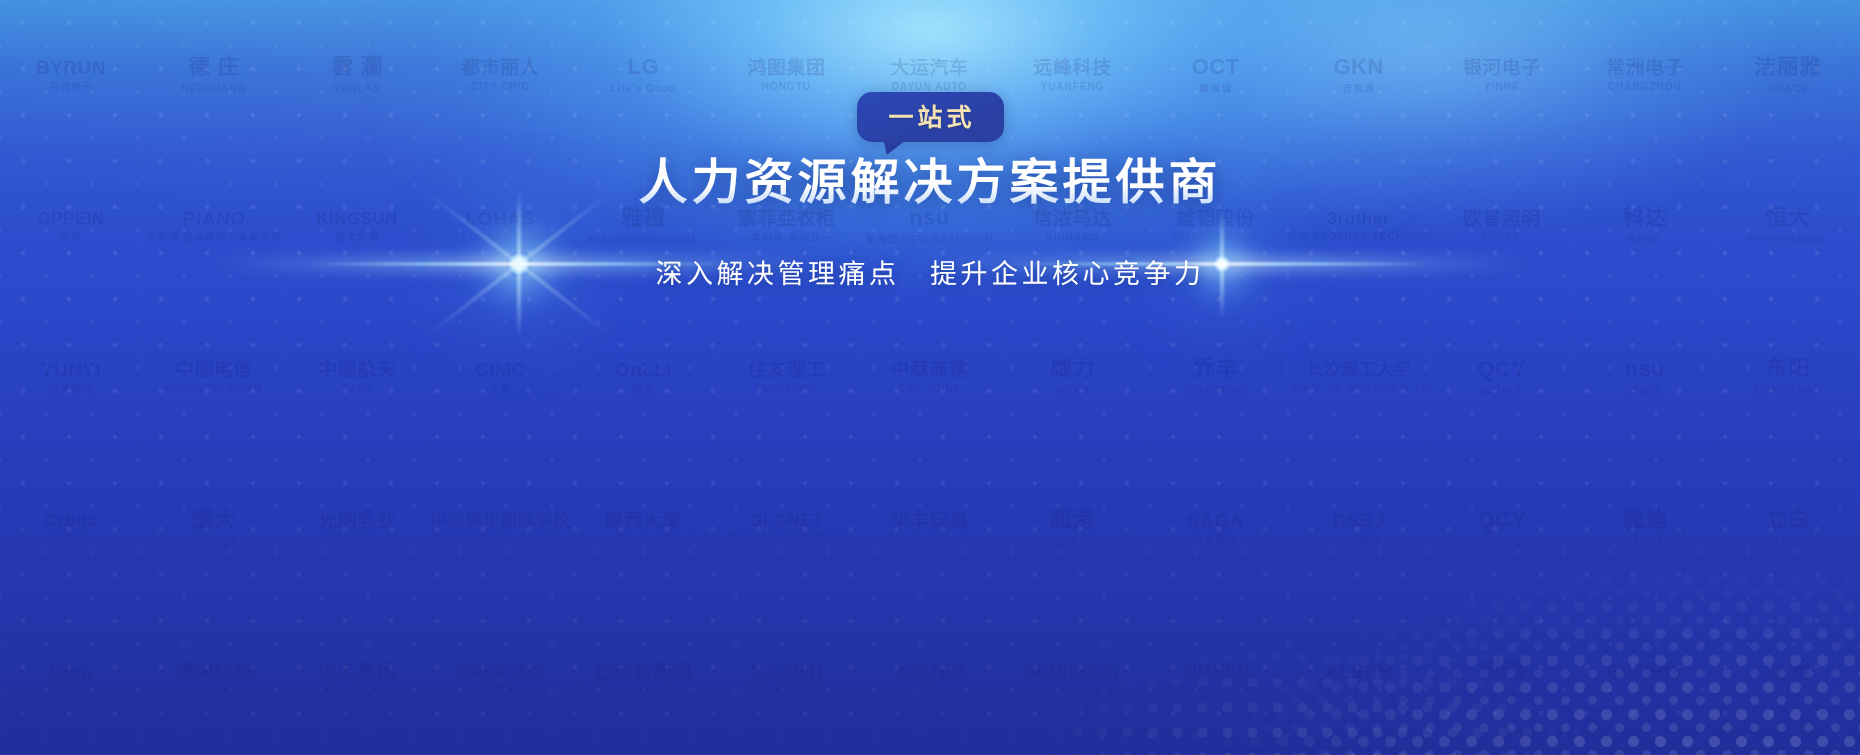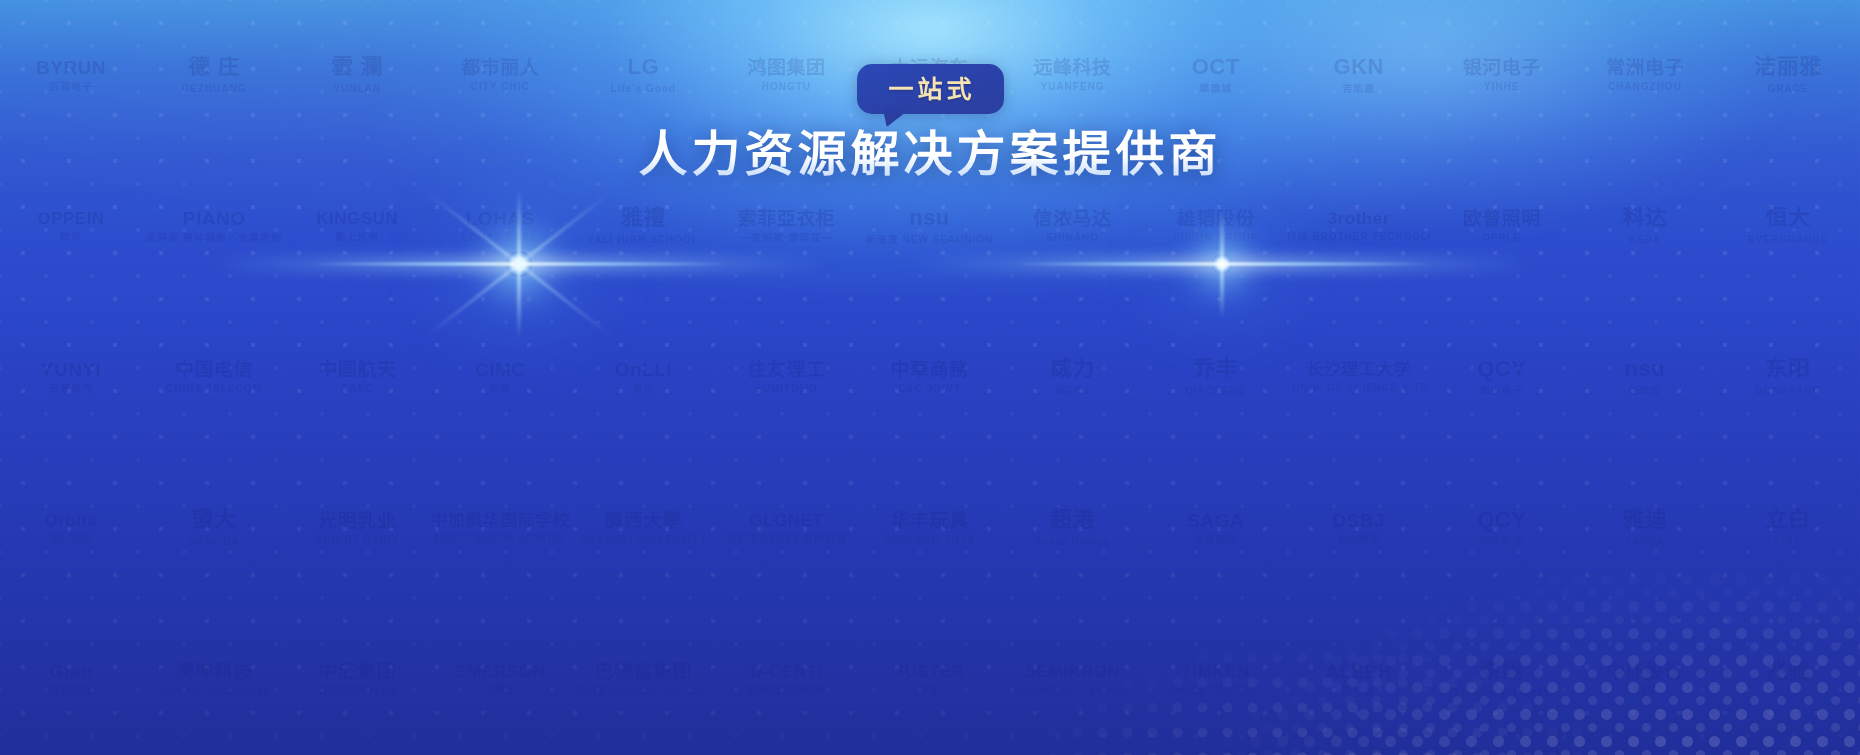--- a/index.html
+++ b/index.html
@@ -175,21 +175,21 @@
     filter:blur(1.6px);
   }
   #flare-a{left:506px;top:251px;}
   #flare-b{left:1212px;top:254px;}
   #flare-b .flare-core{width:20px;height:20px;box-shadow:0 0 30px 14px rgba(150,225,255,.55), 0 0 80px 30px rgba(80,170,255,.28);}
 
   
   .content{
     position:absolute;inset:0;
     display:flex;flex-direction:column;align-items:center;
-    padding-top:64px;
+    padding-top:92px;
   }
 
   .badge-wrap{position:relative;}
   .badge{
     position:relative;
     display:inline-flex;align-items:center;justify-content:center;
     min-width:147px;height:50px;
     padding:0 22px;
     border-radius:15px;
     background:linear-gradient(160deg,#2c49b6 0%,#2a41a8 55%,#2b3f9e 100%);
@@ -668,15 +668,16 @@
 
     <div class="badge-wrap">
       <div class="badge">
         <span class="badge-text">一站式</span>
       </div>
       <div class="badge-tail"></div>
     </div>
 
     <h1 class="headline">人力资源解决方案提供商</h1>
 
+    <p class="subtitle">深入解决管理痛点　提升企业核心竞争力</p>
   </div>
 
 </div>
 
 </body></html>

